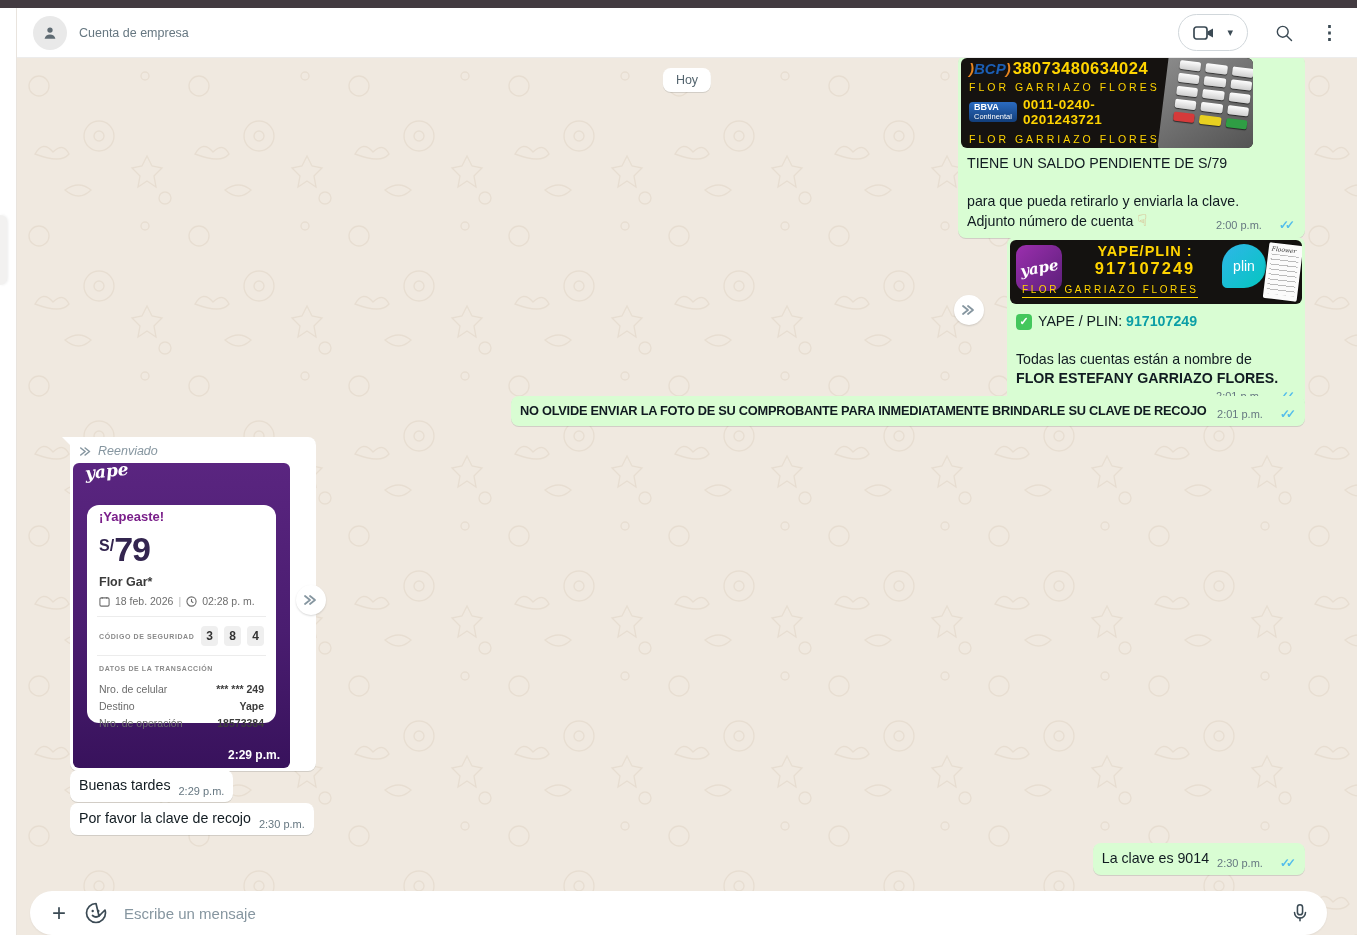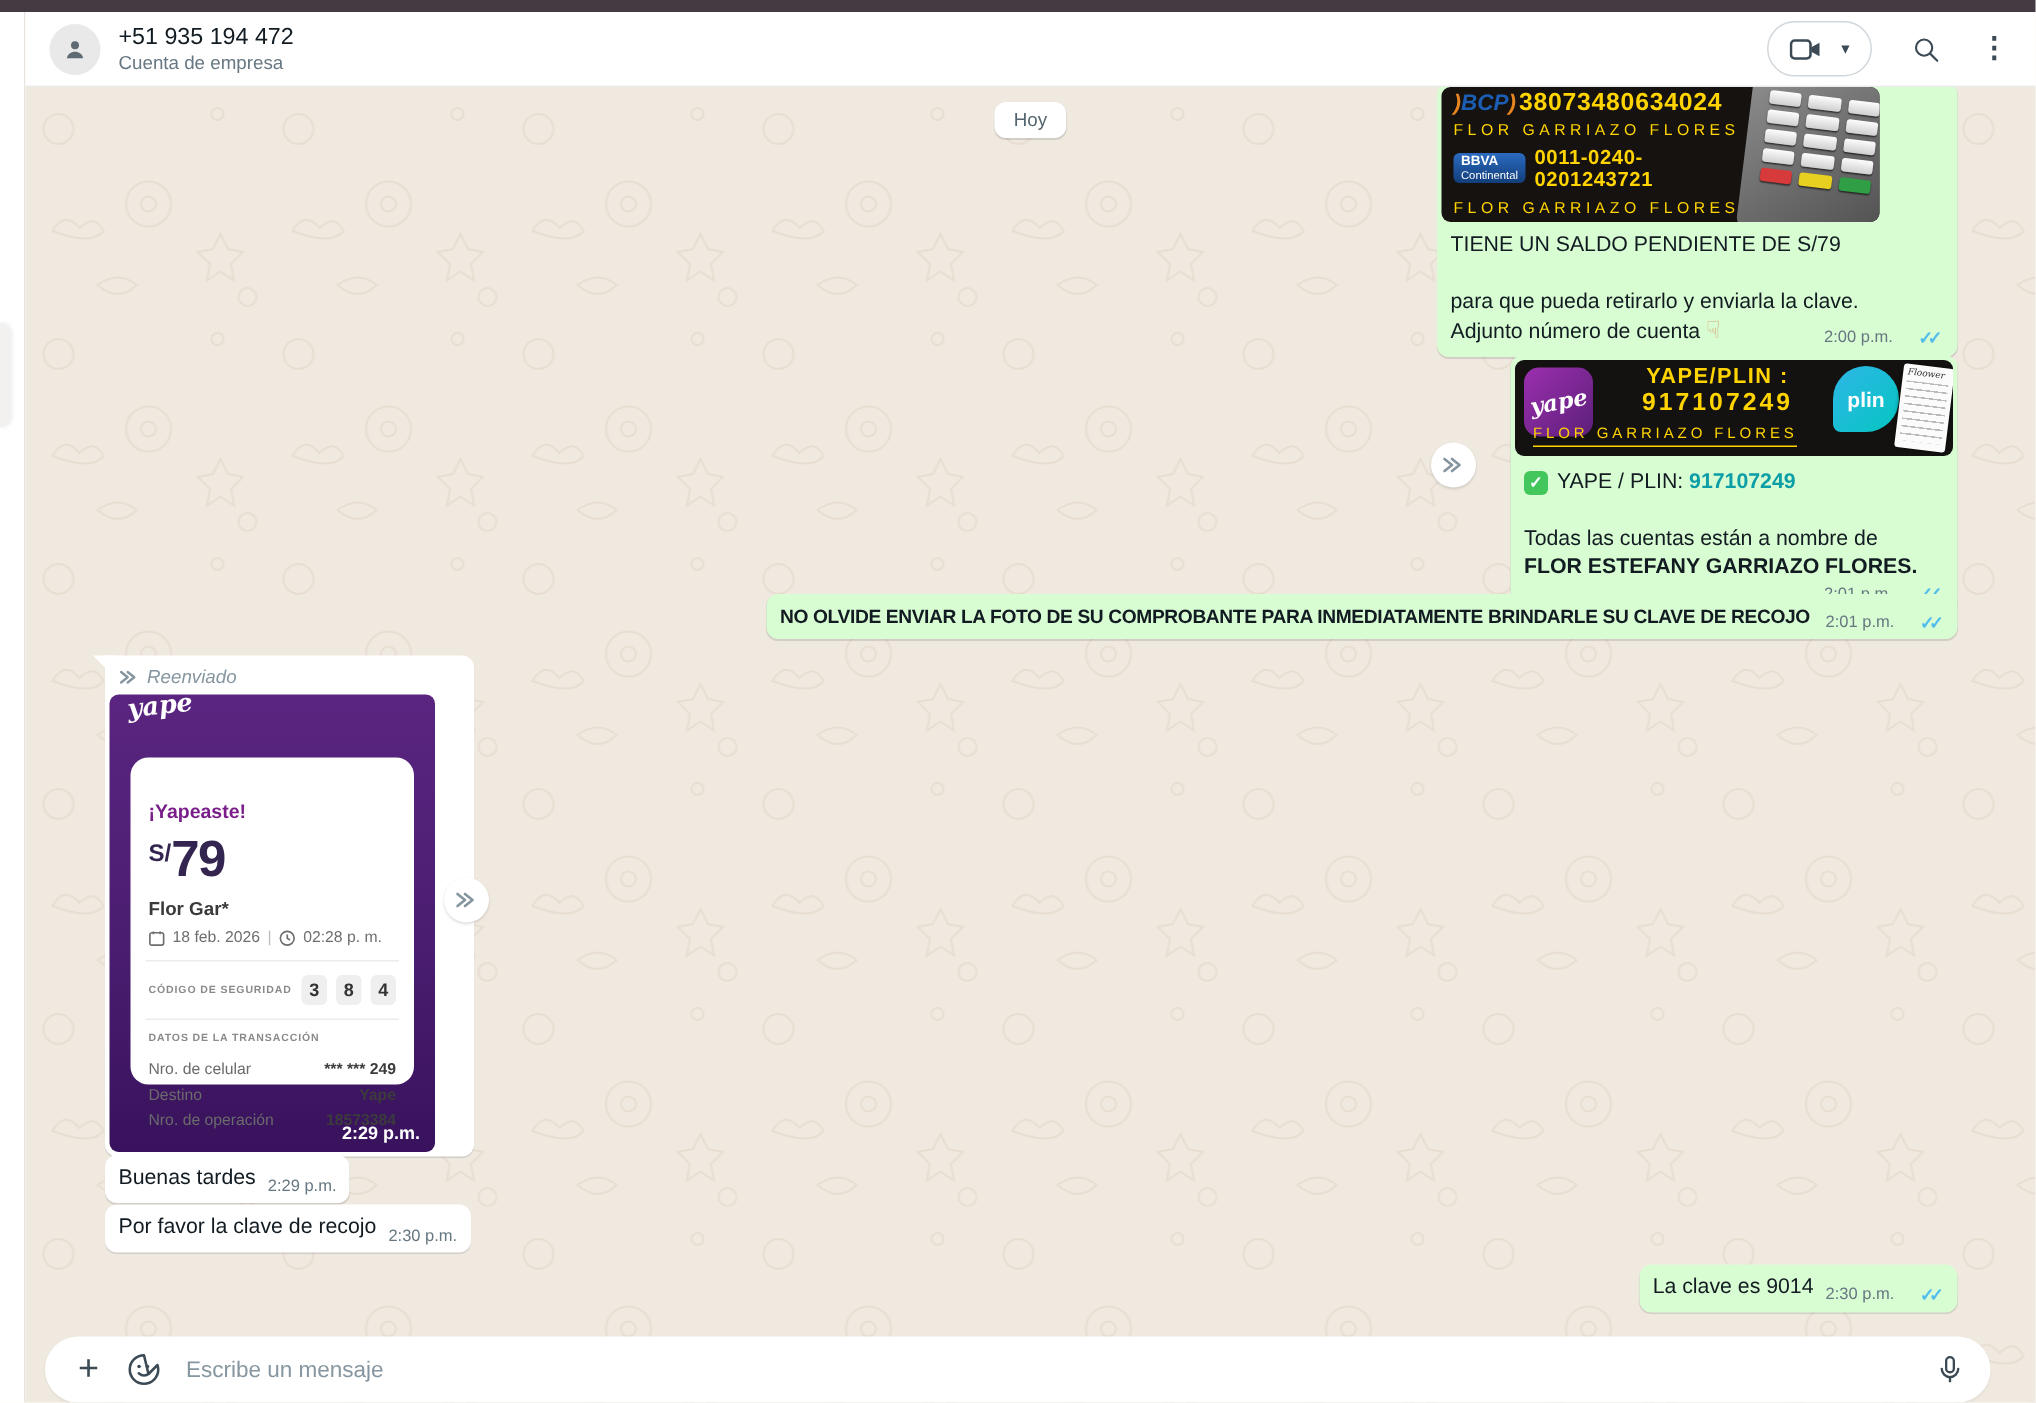--- a/index.html
+++ b/index.html
@@ -84,21 +84,21 @@
     overflow:hidden; cursor:pointer; }
   .yape-logo { position:absolute; left:6px; top:5px; width:46px; height:46px; border-radius:10px;
     background:linear-gradient(135deg,#9b2fae,#5c1f7a); display:flex; align-items:center; justify-content:center; }
   .yape-logo span { color:#fff; font-style:italic; font-weight:bold; font-size:15px; transform:rotate(-10deg);
     font-family:"DejaVu Serif", serif; }
   .yp-center { position:absolute; left:60px; top:3px; width:150px; text-align:center; }
   .yp-title { color:#ffd400; font-weight:bold; font-size:14.5px; letter-spacing:1px; }
   .yp-number { color:#ffd400; font-weight:bold; font-size:16.5px; letter-spacing:2px; }
   .plin-logo { position:absolute; left:212px; top:4px; width:44px; height:44px; border-radius:50% 50% 50% 12%;
     background:linear-gradient(135deg,#2fb6e8,#04c6c0); display:flex; align-items:center; justify-content:center; }
-  .plin-logo span { color:#fff; font-weight:bold; font-size:14px; }
+  .plin-logo span { color:#fff; font-weight:normal; font-size:14px; }
   .yp-holder { position:absolute; left:12px; bottom:6px; color:#ffd400; font-size:10px; letter-spacing:2.6px;
     border-bottom:1.5px solid #ffd400; padding-bottom:2px; white-space:nowrap; }
   .paper { position:absolute; right:2px; top:4px; width:34px; height:56px; background:#fbfbfb;
     transform:rotate(7deg); border-radius:2px; box-shadow:0 0 3px rgba(0,0,0,.6); padding:2px 3px; }
   .paper .p-title { font-family:"DejaVu Serif", serif; font-style:italic; font-size:6px; color:#333; }
   .paper .p-lines { margin-top:2px; height:40px;
     background:repeating-linear-gradient(#bbb 0 1px, transparent 1px 5px); }
   .m2 .body { padding:8px 6px 0; position:relative; }
   .check-row { display:flex; align-items:center; gap:6px; }
   .check-emoji { width:16px; height:16px; background:#43c75c; border-radius:4px; color:#fff;
@@ -117,21 +117,21 @@
   .m4 { top:379px; left:53px; width:246px; padding:3px; }
   .m4:before { content:""; position:absolute; left:-8px; top:0; border:8px solid transparent;
     border-top-color:#fff; border-right-color:#fff; }
   .fwd-row { display:flex; align-items:center; gap:5px; padding:4px 4px 5px 6px;
     color:#8696a0; font-size:12.5px; font-style:italic; }
   .receipt { position:relative; width:217px; height:305px; border-radius:6px; overflow:hidden;
     background:linear-gradient(#5a2580 0%, #4a1d70 55%, #38125c 100%); cursor:pointer; }
   .r-brand { position:absolute; left:12px; top:-2px; color:#fff; font-style:italic; font-weight:bold;
     font-size:17px; font-family:"DejaVu Serif", serif; transform:rotate(-6deg); }
   .r-card { position:absolute; left:14px; top:42px; width:189px; height:218px; background:#fff;
-    border-radius:12px; padding:28px 12px 8px; }
+    border-radius:12px; padding:4px 12px 8px; }
   .r-title { color:#7a1f8a; font-weight:bold; font-size:13px; }
   .r-amount { color:#33254f; margin-top:6px; }
   .r-cur { font-weight:bold; font-size:16px; vertical-align:10px; }
   .r-val { font-weight:bold; font-size:34px; letter-spacing:-1px; }
   .r-payee { color:#3a3a3a; font-weight:bold; font-size:12.5px; margin-top:6px; }
   .r-when { display:flex; align-items:center; gap:5px; margin-top:6px; color:#6e6e6e;
     font-size:10.5px; font-weight:normal; }
   .r-sep { color:#bbb; }
   .r-div { border-top:1px solid #ececec; margin:9px -2px; }
   .r-mini { color:#8a8a8a; font-size:7px; font-weight:bold; letter-spacing:.6px; }
@@ -176,21 +176,20 @@
 <div class="app">
 
   <div class="chat-header">
     <div class="avatar">
       <svg width="20" height="20" viewBox="0 0 24 24">
         <circle cx="12" cy="8.5" r="3.2" fill="#5f6b73"></circle>
         <path d="M5.5 19c.6-3.6 3.3-5.3 6.5-5.3s5.9 1.7 6.5 5.3z" fill="#5f6b73"></path>
       </svg>
     </div>
     <div class="hd-text">
-      <div class="hd-title">+51 935 194 472</div>
       <div class="hd-sub">Cuenta de empresa</div>
     </div>
     <div class="hd-actions">
       <div class="video-pill">
         <svg width="22" height="16" viewBox="0 0 22 16">
           <rect x="1" y="2" width="13" height="12" rx="2.5" class="st"></rect>
           <path d="M14.5 6.5 L20 3.5 V12.5 L14.5 9.5 Z" fill="#3b4a54"></path>
         </svg>
         <span class="caret">▾</span>
       </div>

